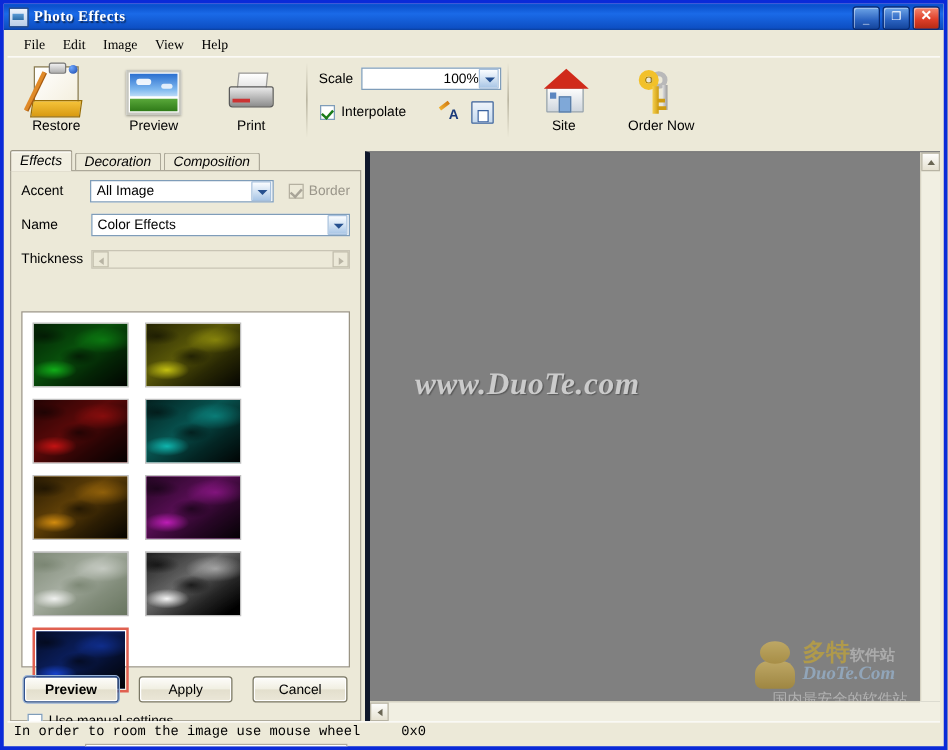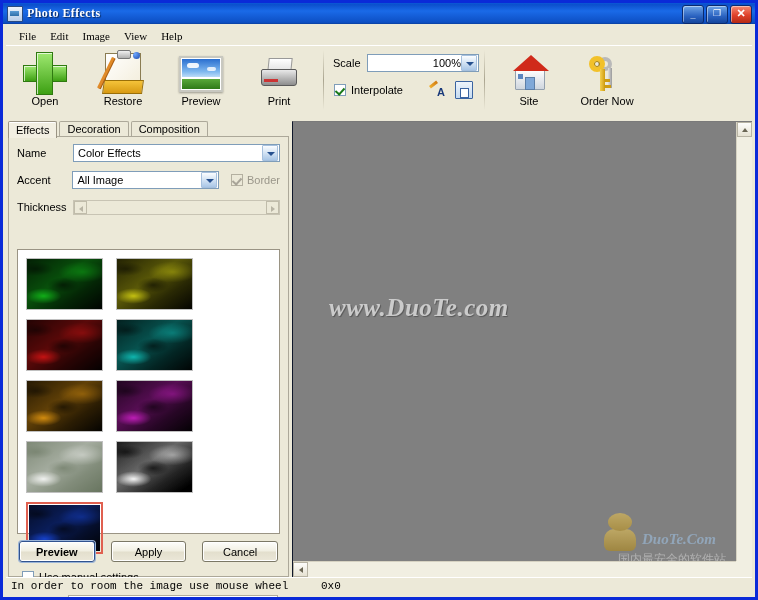--- a/index.html
+++ b/index.html
@@ -184,21 +184,21 @@
   .ic-keys .shaft2{position:absolute;left:22px;top:14px;width:4px;height:20px;
     background:linear-gradient(to right,#e0e0e0,#9a9a9a);}
   .ic-keys .t1{position:absolute;left:18px;top:31px;width:7px;height:3px;background:#cf9c10;}
   .ic-keys .t2{position:absolute;left:18px;top:25px;width:6px;height:3px;background:#cf9c10;}
 
   
   .leftpanel{
     position:absolute;left:3px;top:118px;width:285px;bottom:20px;
     background:#ece9d8;box-sizing:border-box;
   }
-  .tabs{position:absolute;left:2px;top:0;right:0;height:16px;display:flex;}
+  .tabs{position:absolute;left:2px;top:0;right:0;height:16px;display:flex;align-items:flex-end;font-style:italic;}
   .tab{
     height:15px;padding:0 7px;font-size:11px;line-height:15px;
     background:#ece9d8;border:1px solid #aca899;border-bottom:none;
     border-radius:2px 2px 0 0;margin-right:2px;box-sizing:border-box;color:#000;cursor:default;
   }
   .tab.active{
     height:17px;line-height:16px;background:#f2efe2;border-color:#9a9484;
     font-weight:normal;position:relative;z-index:3;box-shadow:inset 0 1px 0 #fff;
   }
   .tabbody{
@@ -270,21 +270,21 @@
   }
   .colorswatch{
     position:absolute;right:2px;top:2px;width:12px;height:12px;border-radius:50%;
     border:1px solid #bdb9a8;background:#f2efe2;
   }
 
   
   .canvasarea{
     position:absolute;left:289px;top:118px;right:3px;bottom:20px;
     background:#808080;box-sizing:border-box;
-    border-top:1px solid #7a7a7a;border-left:1px solid #0f172a;
+    border-top:1px solid #7a7a7a;border-left:4px solid #0f172a;
   }
   .watermark{
     position:absolute;left:36px;top:172px;
     font-family:"Liberation Serif", serif;font-style:italic;font-weight:bold;
     font-size:25px;color:#e8e8e8;opacity:.72;white-space:nowrap;
     text-shadow:1px 1px 1px rgba(0,0,0,.45);letter-spacing:.5px;
   }
   .logo-wm{
     position:absolute;right:6px;bottom:6px;width:150px;height:62px;opacity:.55;
   }
@@ -359,29 +359,20 @@
   <div class="menubar">
     <div class="menu-item"><span>File</span></div>
     <div class="menu-item"><span>Edit</span></div>
     <div class="menu-item"><span>Image</span></div>
     <div class="menu-item"><span>View</span></div>
     <div class="menu-item"><span>Help</span></div>
   </div>
 
   <div class="toolbar">
 
-    <div class="tool">
-      <div class="icon-box">
-        <div class="ic-plus">
-            <i class="h"></i>
-            <i class="v"></i>
-          </div>
-      </div>
-      <div class="lbl">Open</div>
-    </div>
 
     <div class="tool">
       <div class="icon-box">
         <div class="ic-note">
             <div class="ic-clip"></div>
             <div class="ic-pin"></div>
           </div>
       </div>
       <div class="lbl">Restore</div>
     </div>
@@ -463,36 +454,36 @@
 
     <div class="tabs">
       <div class="tab active"><span>Effects</span></div>
       <div class="tab"><span>Decoration</span></div>
       <div class="tab"><span>Composition</span></div>
     </div>
 
     <div class="tabbody">
 
       <div class="frow">
+        <div class="flabel">Accent</div>
+        <div class="xp-combo combo-accent">
+          <div class="val">All Image</div>
+          <div class="arw"></div>
+        </div>
+        <div class="border-chk">
+          <div class="xp-check checked disabled"></div>
+          <span>Border</span>
+        </div>
+      </div>
+
+      <div class="frow">
         <div class="flabel">Name</div>
         <div class="xp-combo combo-name">
           <div class="val">Color Effects</div>
           <div class="arw"></div>
-        </div>
-      </div>
-
-      <div class="frow">
-        <div class="flabel">Accent</div>
-        <div class="xp-combo combo-accent">
-          <div class="val">All Image</div>
-          <div class="arw"></div>
-        </div>
-        <div class="border-chk">
-          <div class="xp-check checked disabled"></div>
-          <span>Border</span>
         </div>
       </div>
 
       <div class="frow">
         <div class="flabel">Thickness</div>
         <div class="slider">
           <div class="sbtn"></div>
           <div class="sbtn r"></div>
         </div>
       </div>
@@ -577,20 +568,21 @@
   </div>
 
   <div class="canvasarea">
     <div class="watermark">www.DuoTe.com</div>
 
     <div class="logo-wm">
       <div class="mascot">
         <div class="body"></div>
           <div class="head"></div>
       </div>
+      <div class="cn1"><span>多特</span><small>软件站</small></div>
       <div class="en">DuoTe.Com</div>
       <div class="cn2">国内最安全的软件站</div>
     </div>
 
     <div class="vscroll">
       <div class="sb-btn up">
           <div class="tri"></div>
         </div>
     </div>
     <div class="hscroll">

